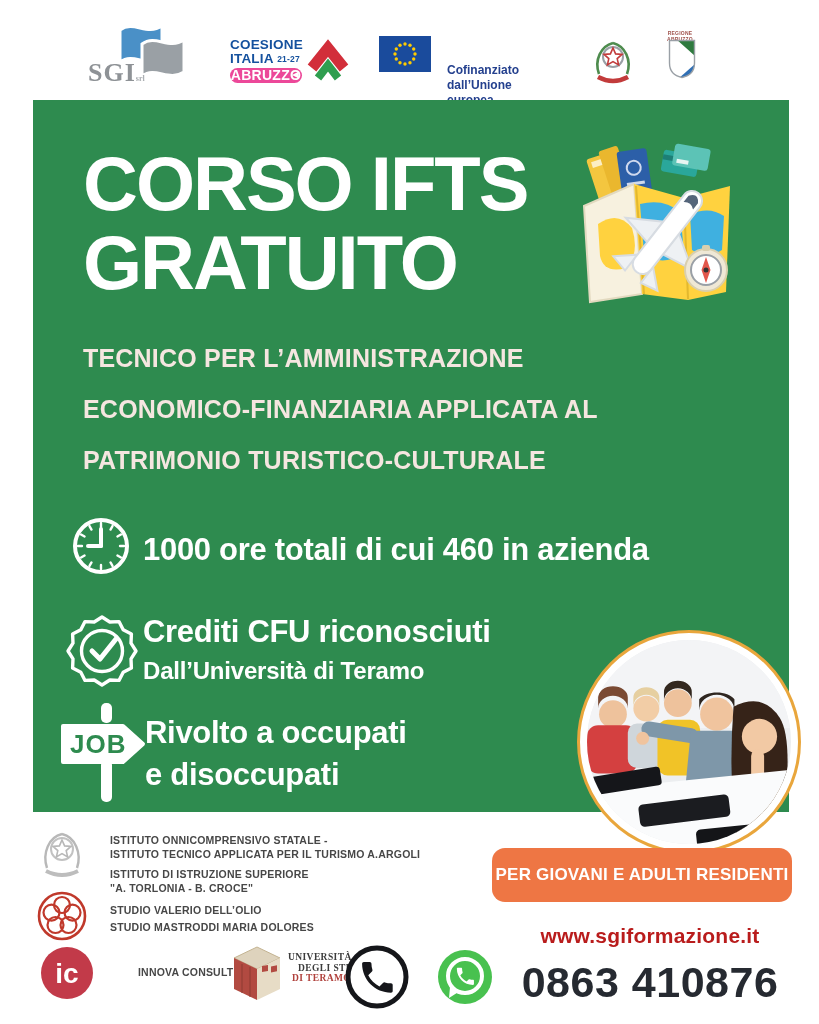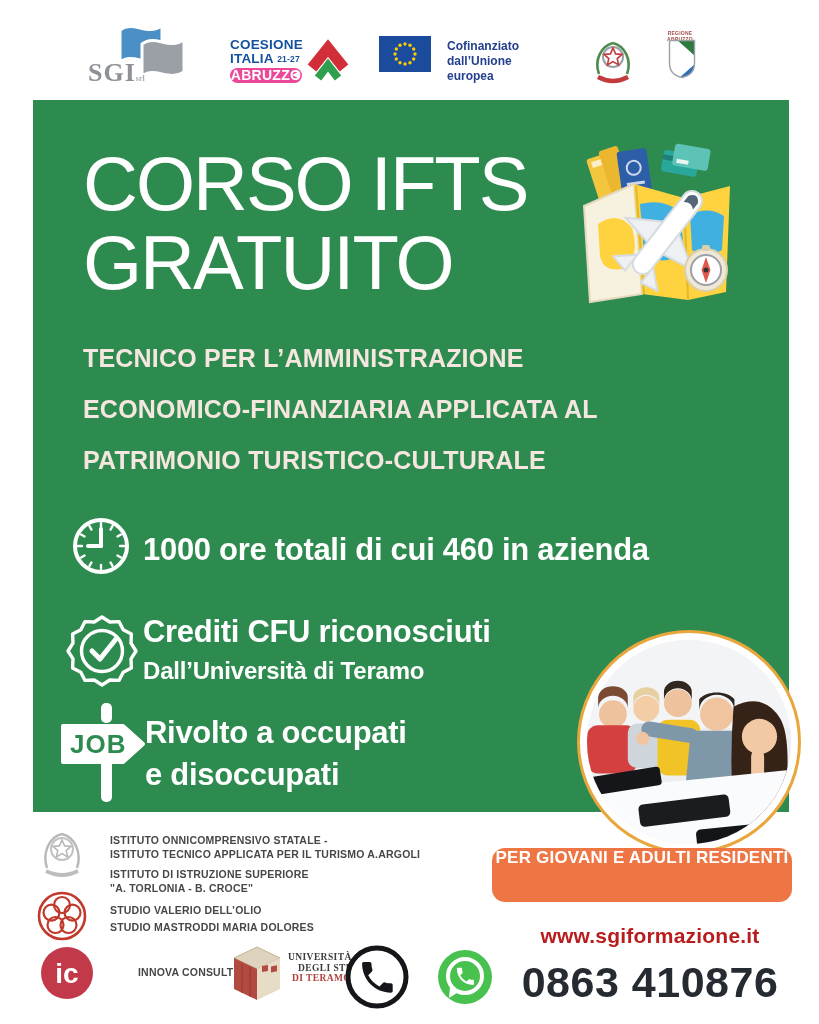--- a/index.html
+++ b/index.html
@@ -8,35 +8,35 @@
   .abs{position:absolute;}
   
   .sgi-text{font-family:"Liberation Serif",serif;font-weight:bold;color:#8e9296;font-size:26px;letter-spacing:1px;}
   .sgi-suffix{font-size:8px;color:#a9adb1;letter-spacing:0;}
   .coes-word{font-size:13.5px;font-weight:bold;color:#15519e;line-height:14px;letter-spacing:.2px;}
   .coes-years{font-size:8.5px;vertical-align:top;text-align:center;}
   .coes-pill{position:absolute;left:0;top:30px;width:72px;height:15px;background:#ec4899;border-radius:8px;
              color:#fff;font-size:14px;font-weight:bold;line-height:15px;text-align:center;letter-spacing:.3px;}
   .coes-tri{position:absolute;right:4px;top:4px;width:0;height:0;border-top:3.5px solid transparent;
             border-bottom:3.5px solid transparent;border-right:6px solid #ffffff;}
-  .eu-text{font-size:12px;font-weight:bold;color:#24408e;line-height:15px;}
+  .eu-text{font-size:12px;font-weight:bold;color:#24408e;line-height:15px;margin-top:24px;}
   .reg-caption{font-size:5px;font-weight:bold;color:#a0524c;letter-spacing:.2px;text-align:center;width:40px;}
   
   .panel{position:absolute;left:33px;top:100px;width:756px;height:712px;background:#2e8b4f;}
-  .hero-title{font-weight:normal;color:#ffffff;font-size:76px;line-height:79px;letter-spacing:-2px;}
+  .hero-title{font-weight:bold;color:#ffffff;font-size:76px;line-height:79px;letter-spacing:-2px;}
   .hero-sub{font-weight:bold;color:#f5e6e0;font-size:25px;line-height:51px;letter-spacing:.2px;}
   .feat-text{font-weight:bold;color:#ffffff;font-size:31px;letter-spacing:-.3px;}
   .feat-sub{font-weight:bold;color:#ffffff;font-size:24px;letter-spacing:-.2px;}
   
   .photo-ring{position:absolute;left:577px;top:630px;width:224px;height:224px;border-radius:50%;
               background:#ffffff;border:3px solid #e9a63c;box-sizing:border-box;}
   .photo-clip{position:absolute;left:7px;top:7px;right:7px;bottom:7px;border-radius:50%;overflow:hidden;}
   
   .aud-badge{position:absolute;left:492px;top:848px;width:300px;height:54px;background:#ee7644;border-radius:13px;
-             display:flex;flex-direction:column;align-items:center;justify-content:space-between;gap:1px;
+             display:flex;flex-direction:column;align-items:center;justify-content:center;gap:1px;
              color:#ffffff;font-weight:bold;font-size:17px;letter-spacing:.2px;}
   
   .pt{font-size:10.5px;font-weight:bold;color:#474747;line-height:13.5px;letter-spacing:.2px;}
   .unite-t{font-family:"Liberation Serif",serif;font-size:9.5px;font-weight:bold;color:#3c3c3c;line-height:10.5px;letter-spacing:.4px;}
   .unite-red{color:#b0413c;}
   .site{font-weight:bold;color:#b91c1c;font-size:21px;letter-spacing:.2px;text-align:center;}
   .bigphone{font-weight:bold;color:#262a31;font-size:43px;letter-spacing:.5px;text-align:center;}
 </style>
 </head>
 <body>

